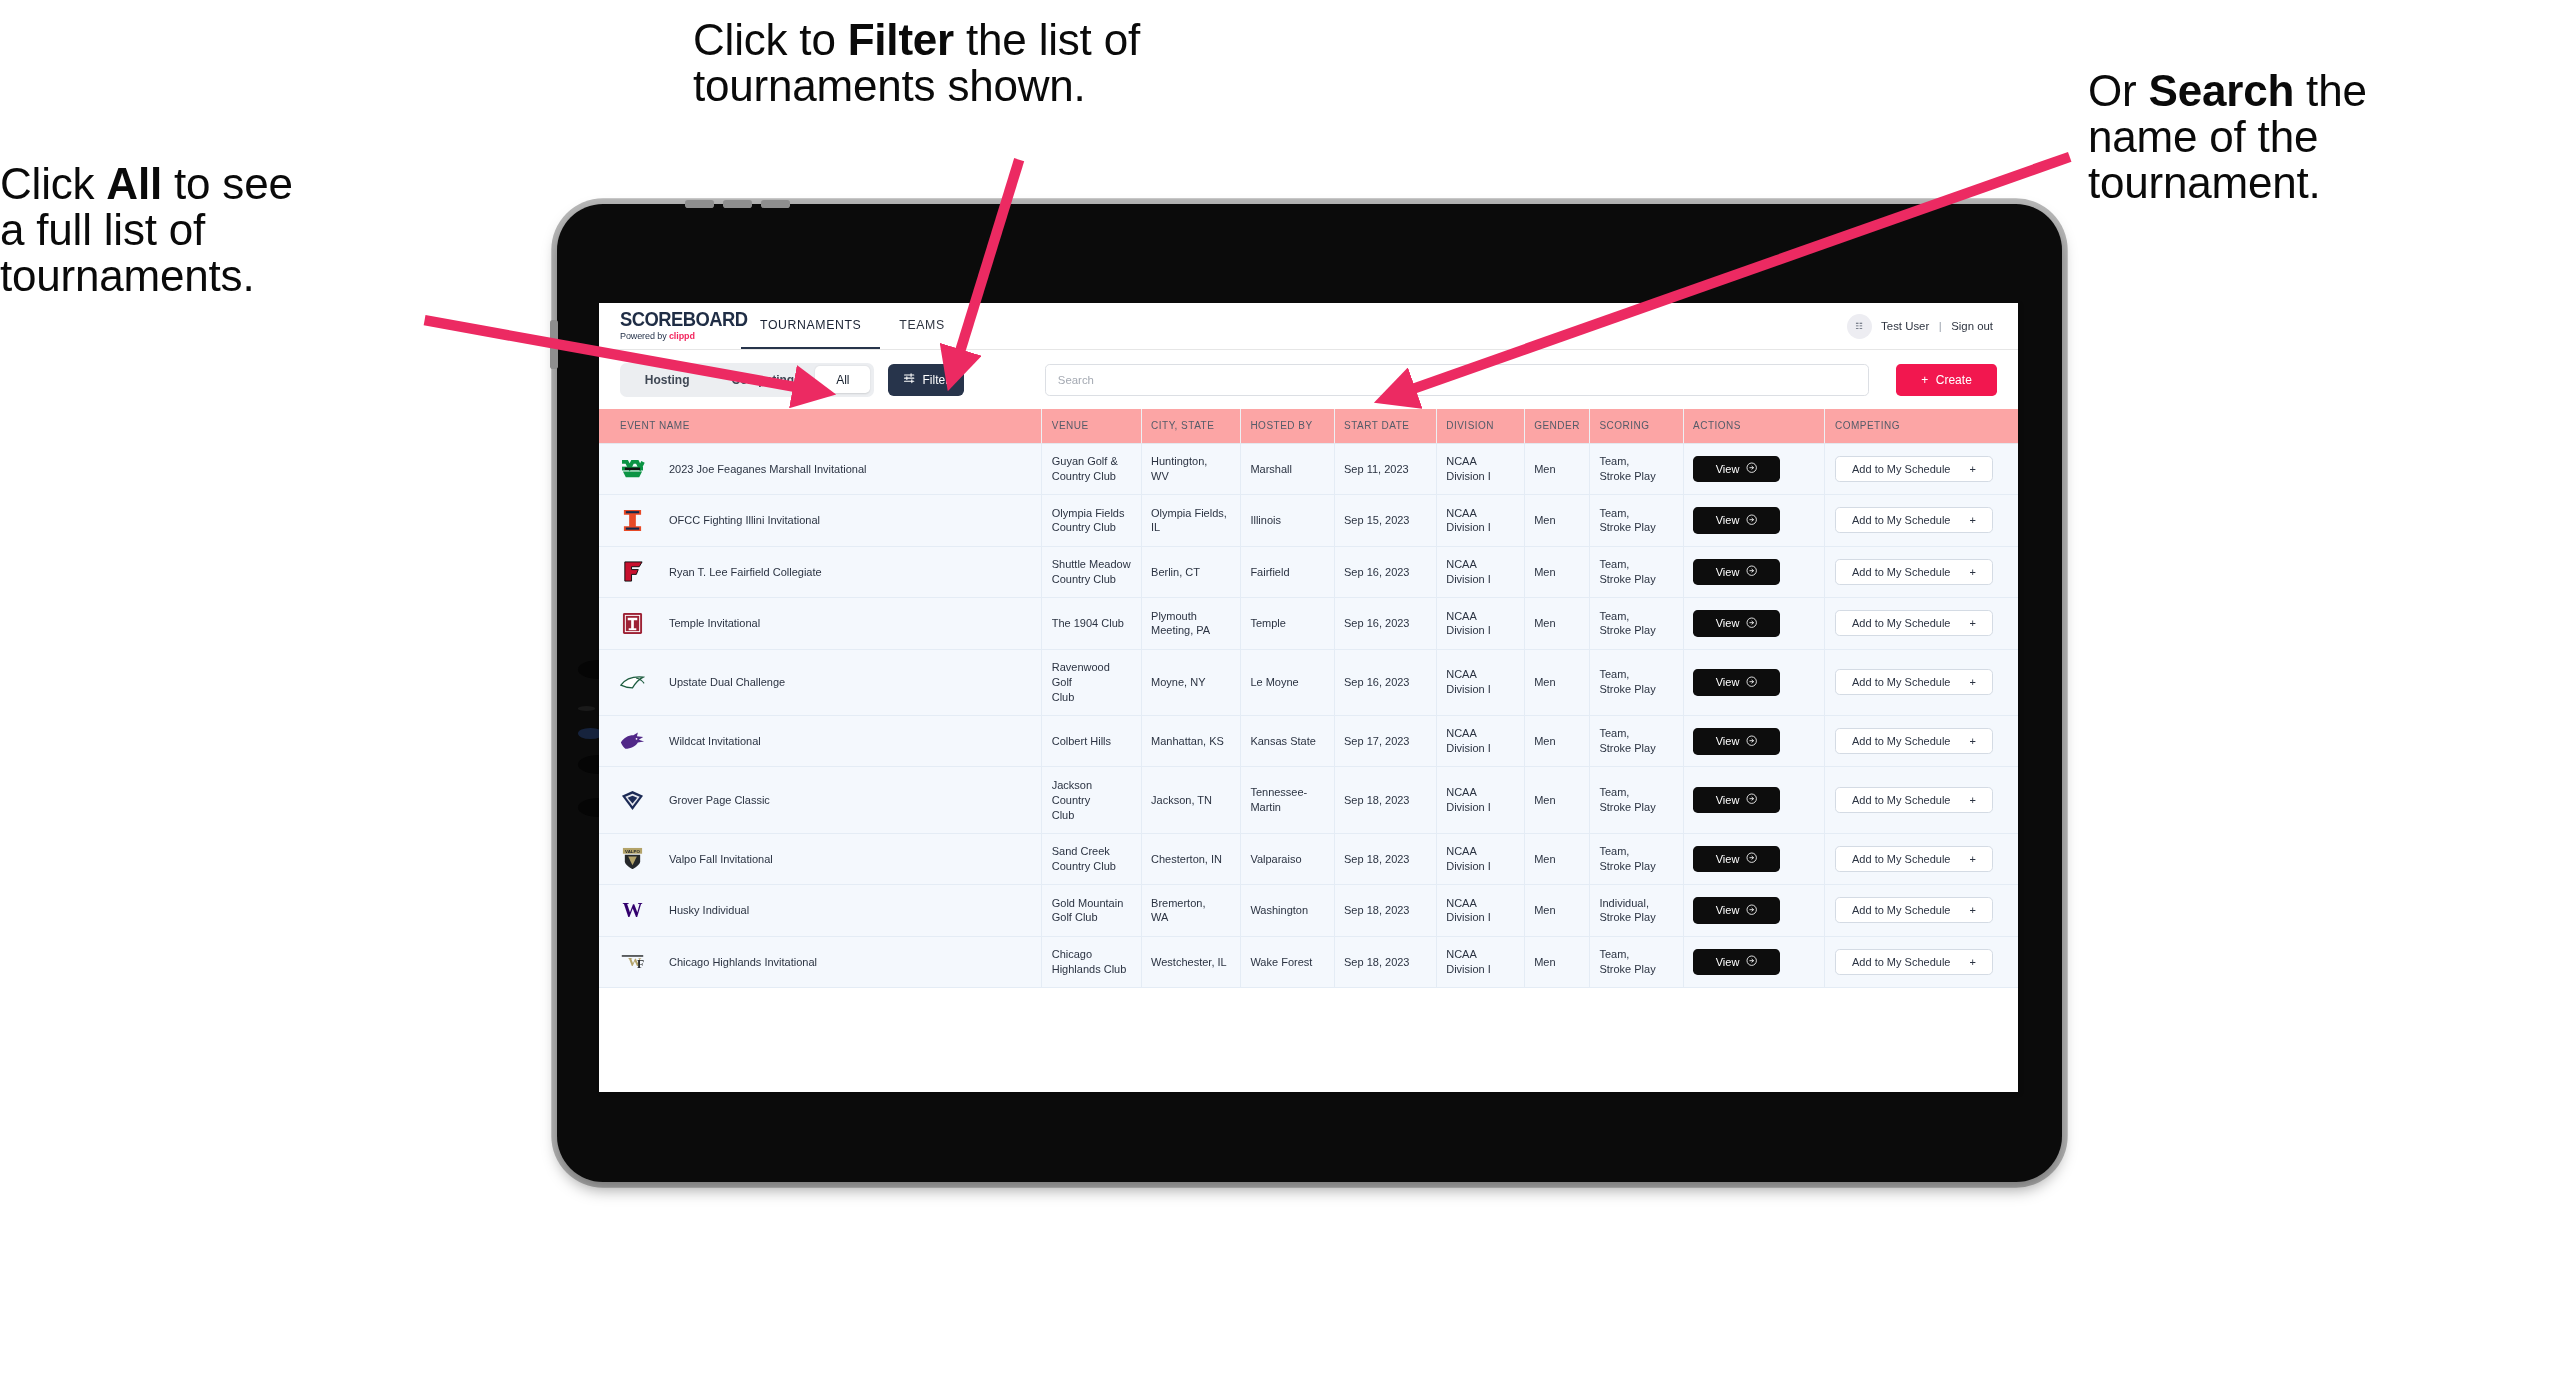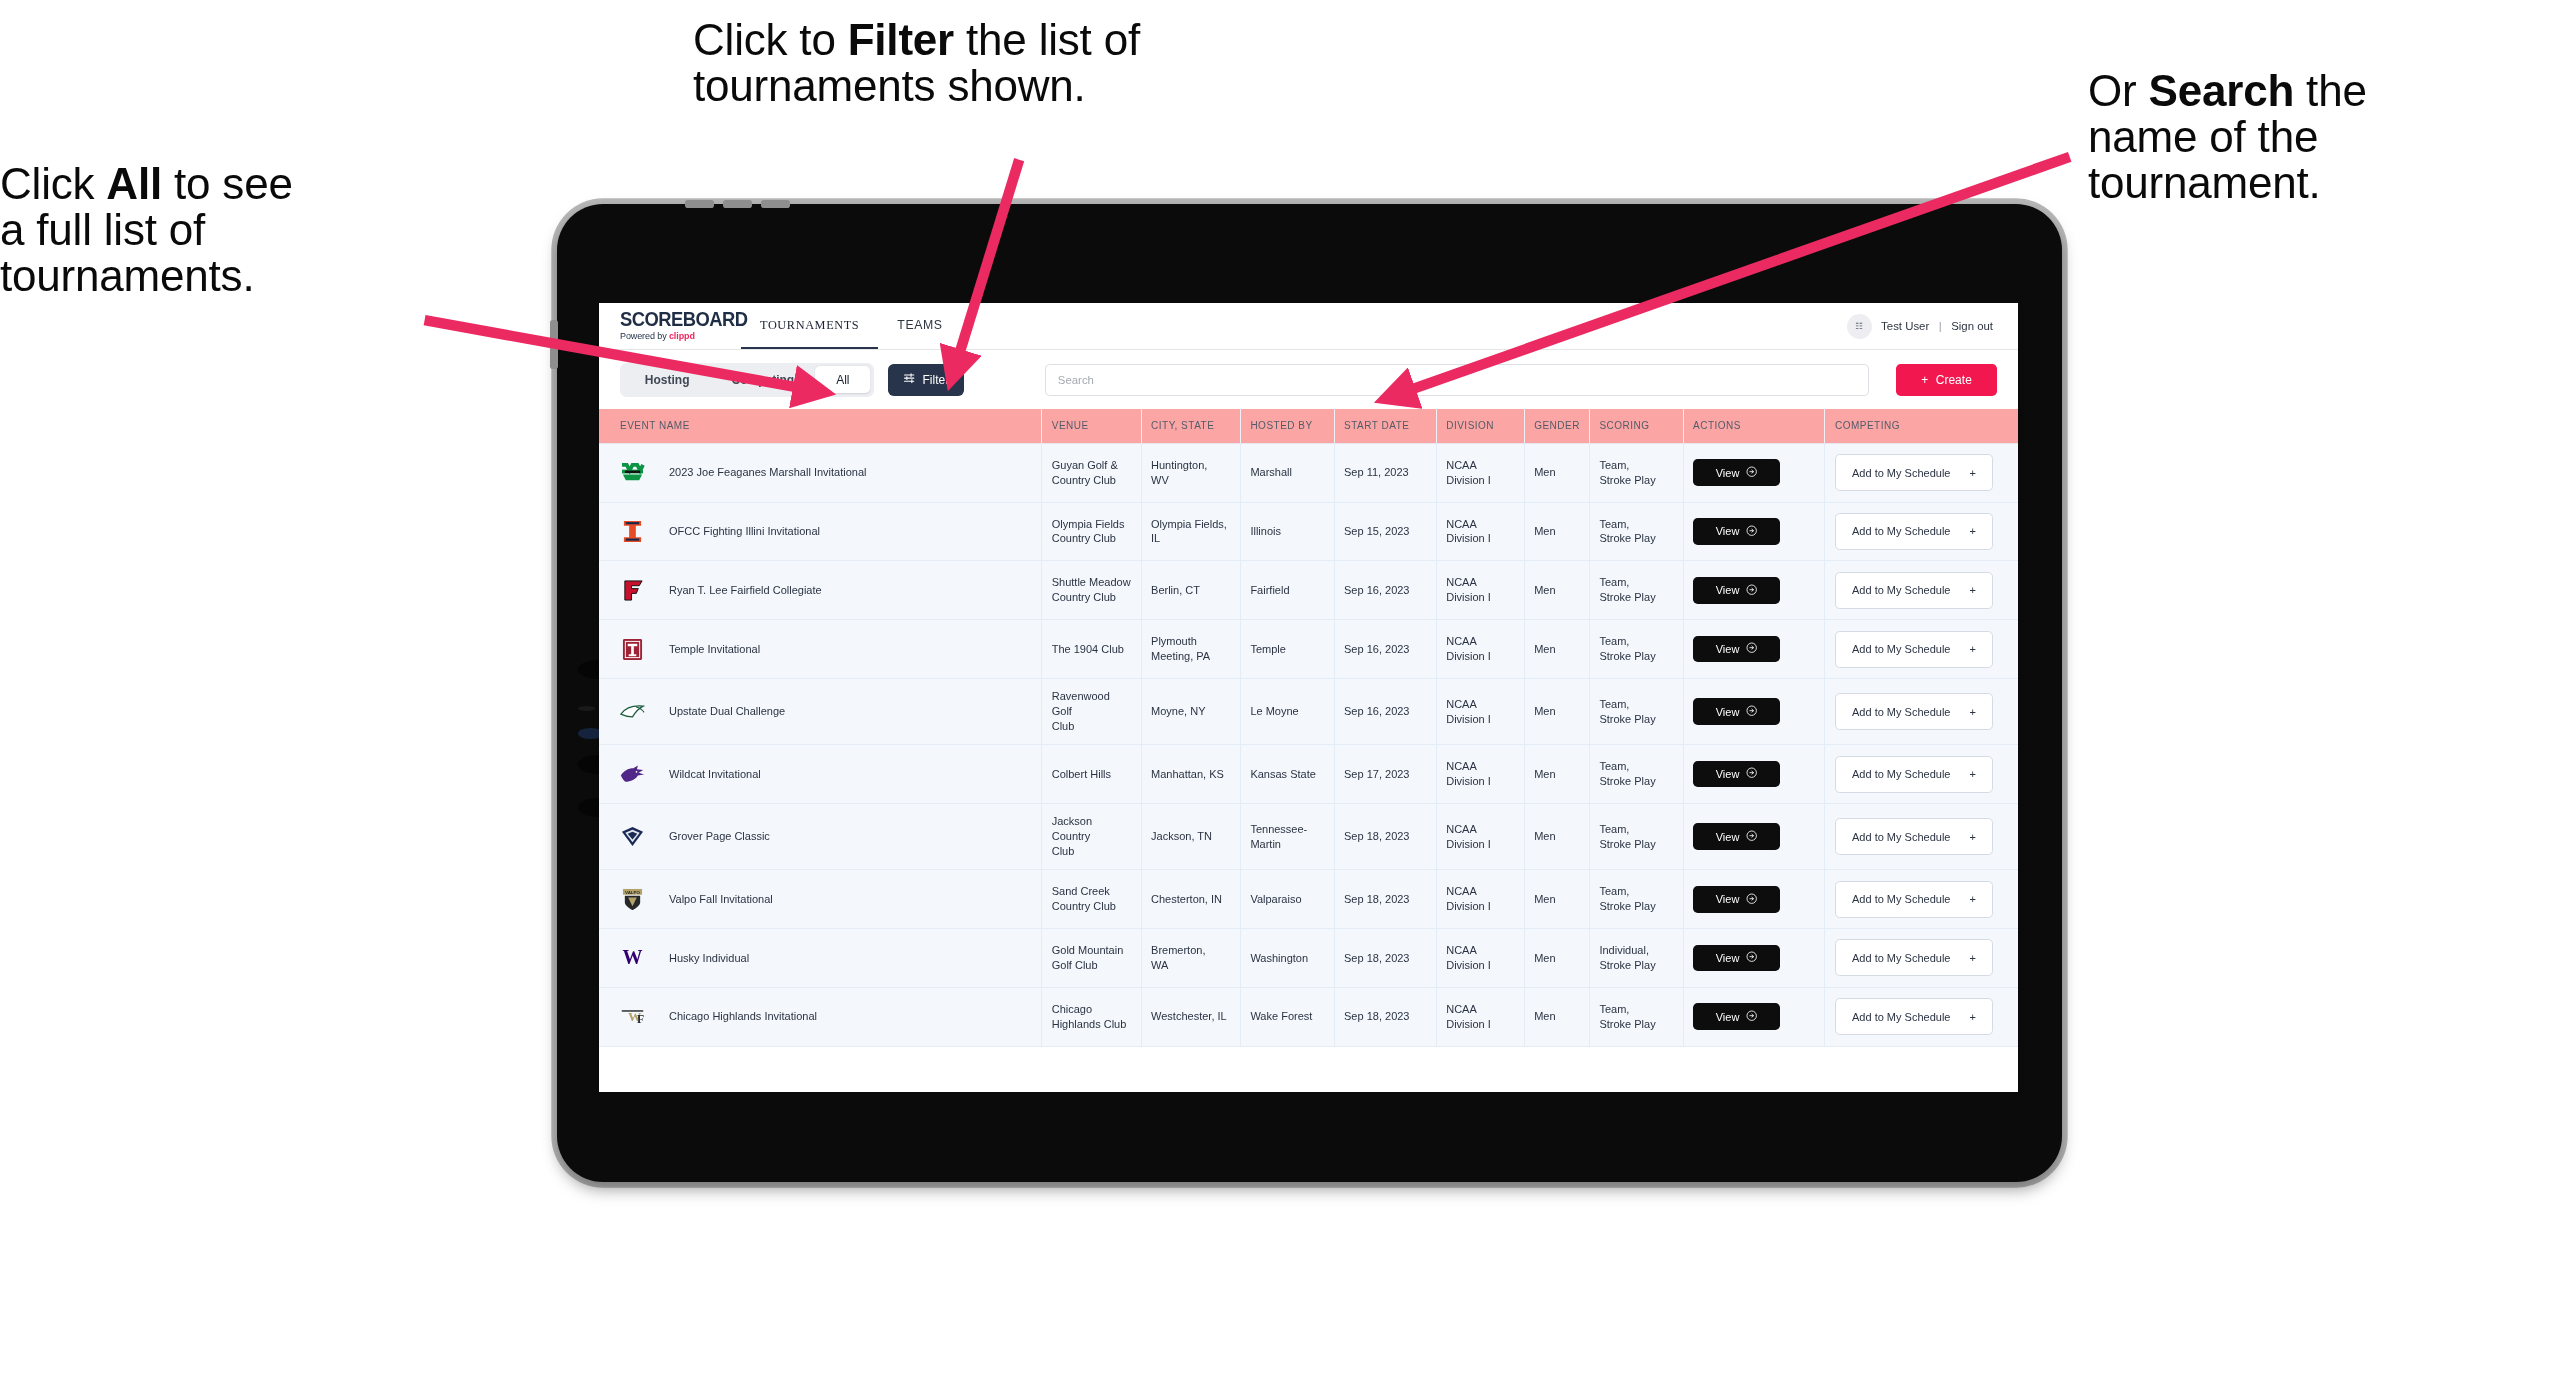--- a/index.html
+++ b/index.html
@@ -78,21 +78,21 @@
     color: #1f2d45; line-height: 1; transform: scaleX(0.92); transform-origin: left;
   }
   .brand-sub { font-size: 9px; color:#1f2d45; margin-top:2.8px; letter-spacing:-0.1px; }
   .brand-sub .clippd { color:#f2275f; font-weight:700;margin-top:24px; }
   .navtabs { display:flex; align-items:stretch; }
   .navtab {
     display:flex; align-items:center; padding: 0 19px;
     font-size: 12.3px; letter-spacing: 0.6px; color:#2e3440; cursor:pointer;
     border-bottom: 2.8px solid transparent;
   }
-  .navtab.active { border-bottom-color:#27344b; color:#1a2233;font-family:Liberation Serif, serif; }
+  .navtab.active { border-bottom-color:#27344b; color:#1a2233; }
   .nav-right {
     margin-left:auto; display:flex; align-items:center; gap:9.5px; padding-right: 25px;
     font-size: 11.4px; color:#2e3440;
   }
   .avatar {
     width:25px; height:25px; border-radius:50%; background:#ededf2;
     display:flex; align-items:center; justify-content:center;
     font-size:8.5px; color:#5c6472;
   }
   .nav-sep { color:#9aa1ad; }
@@ -152,21 +152,21 @@
   .logo { width:25px; height:25px; flex:0 0 25px; display:flex; align-items:center; justify-content:center; }
   .logo svg { display:block; }
   .view-btn {
     display:inline-flex; align-items:center; justify-content:center; gap:6.6px;
     background:#0d0d0d; color:#fff; border-radius:4.7px; height:26.6px; width:87px;
     font-size:11px; cursor:pointer; border:none; font-family:"Liberation Sans", sans-serif;
   }
   .sched-btn {
     display:inline-flex; align-items:center; justify-content:center; gap:19px;
     background:#fff; color:#2b3342; border:0.9px solid #d4dbe4; border-radius:4.7px;
-    height:37px; width:158px; font-size:11px; cursor:pointer;
+    height:26px; width:158px; font-size:11px; cursor:pointer;
     font-family:"Liberation Sans", sans-serif;
   }
   .col-ev { width: 31.2%; }
   .col-ve { width: 7.0%; }
   .col-cs { width: 7.0%; }
   .col-hb { width: 6.6%; }
   .col-sd { width: 7.2%; }
   .col-dv { width: 6.2%; }
   .col-gn { width: 4.6%; }
   .col-sc { width: 6.6%; }

